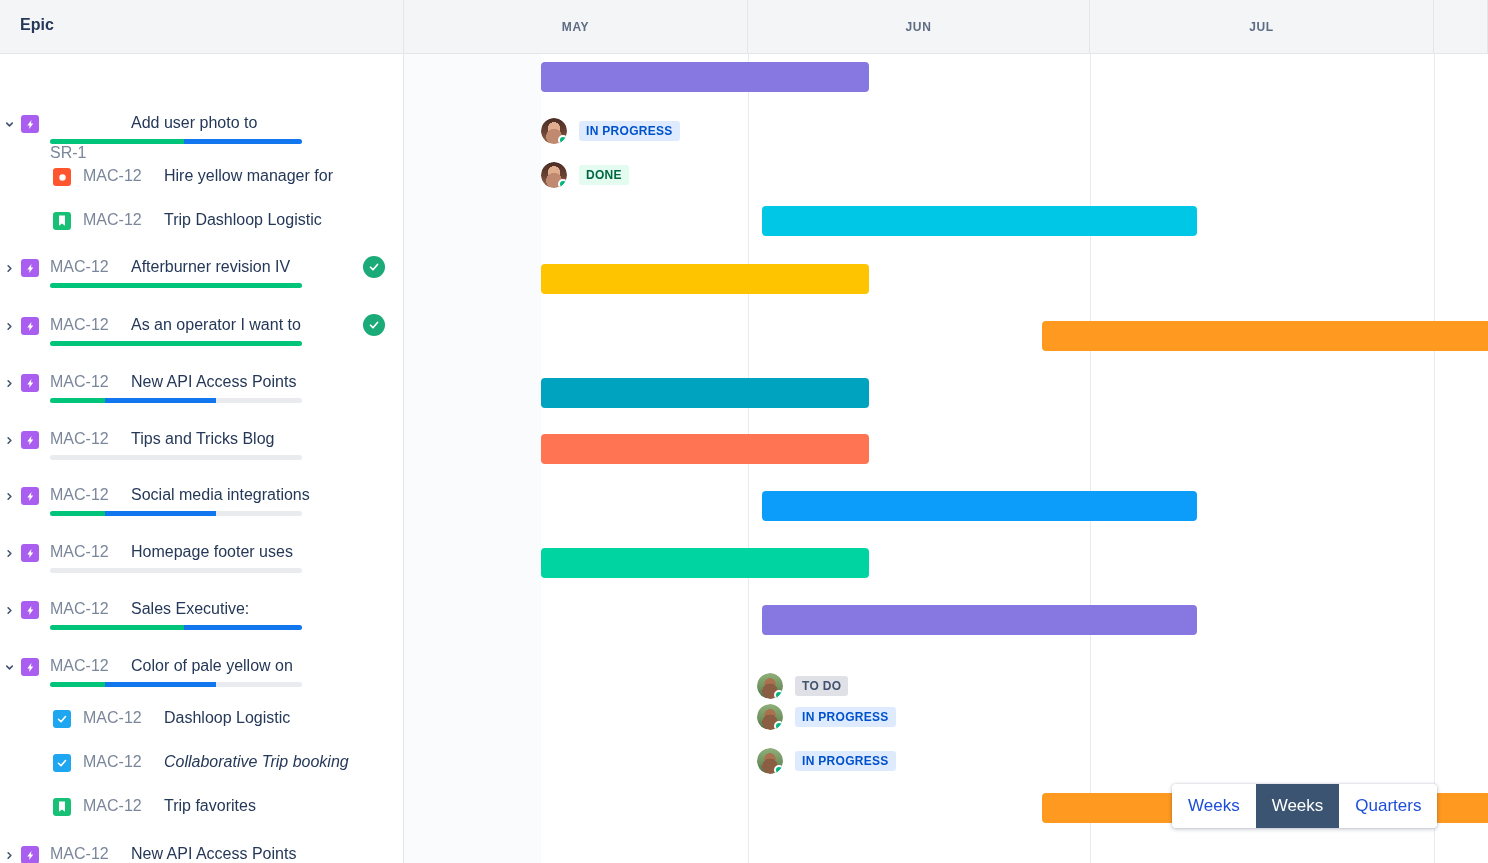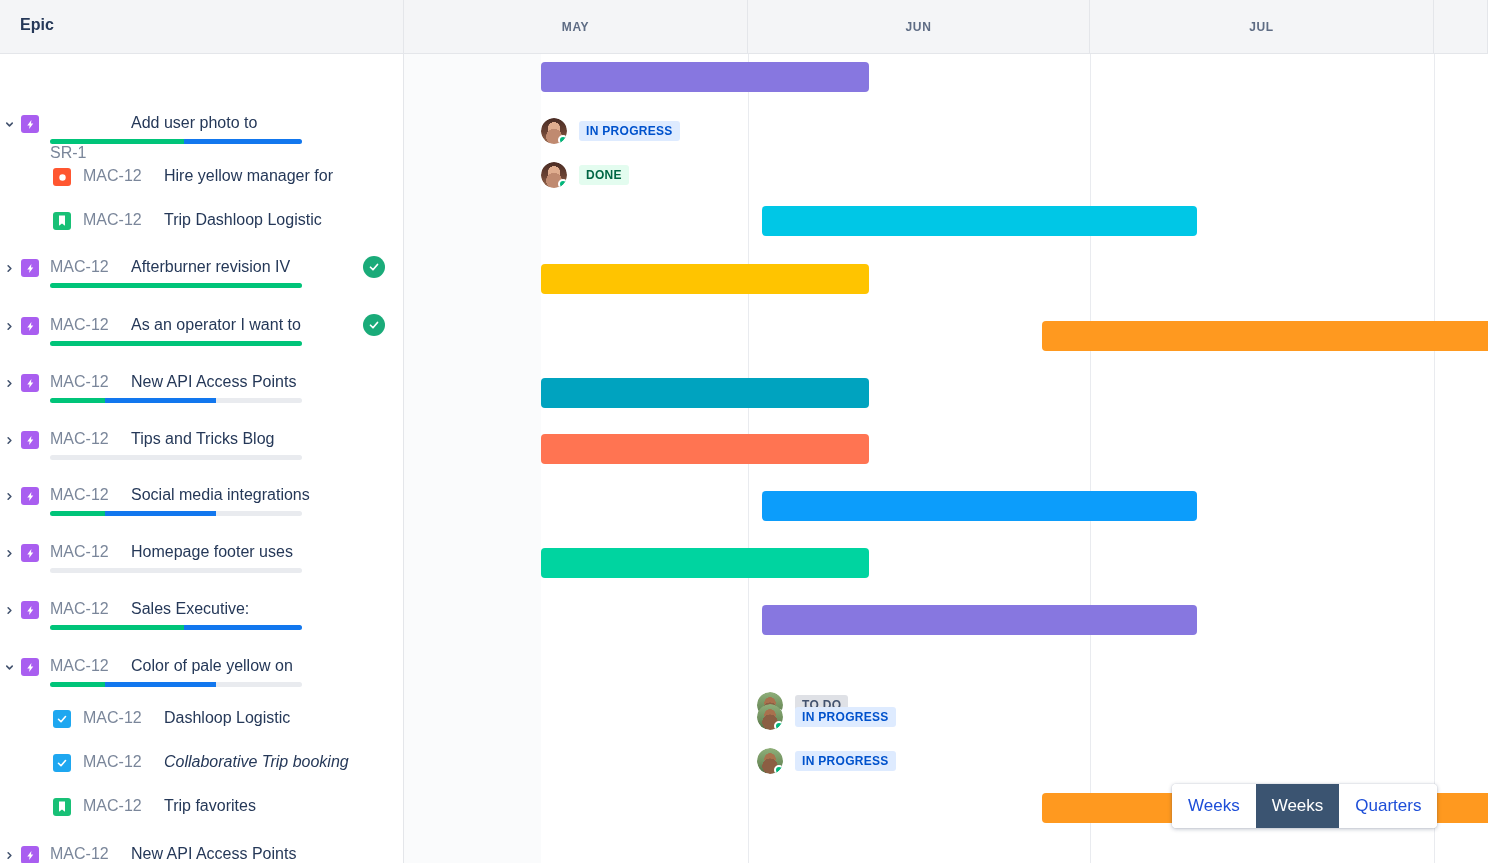--- a/index.html
+++ b/index.html
@@ -162,21 +162,21 @@
           </div>
           <span class="chip inprogress">IN PROGRESS</span>
         </div>
         <div class="chiprow" style="left: 137px; top: 108px;">
           <div class="avatar">
             <div class="face" style="background: radial-gradient(circle at 50% 72%, rgb(192, 138, 112) 0px, rgb(192, 138, 112) 34%, transparent 35%), radial-gradient(circle at 50% 40%, rgb(224, 173, 143) 0px, rgb(224, 173, 143) 30%, transparent 31%), linear-gradient(rgb(74, 44, 36), rgb(107, 67, 52) 55%, rgb(155, 106, 78));"></div>
             <span class="dot"></span>
           </div>
           <span class="chip done">DONE</span>
         </div>
-        <div class="chiprow" style="left: 353px; top: 638px;">
+        <div class="chiprow" style="left: 353px; top: 619px;">
           <div class="avatar">
             <div class="face" style="background: radial-gradient(circle at 50% 70%, rgb(139, 94, 67) 0px, rgb(139, 94, 67) 34%, transparent 35%), radial-gradient(circle at 50% 42%, rgb(169, 113, 77) 0px, rgb(169, 113, 77) 28%, transparent 29%), linear-gradient(rgb(143, 175, 122), rgb(111, 143, 93) 60%, rgb(78, 107, 66));"></div>
             <span class="dot"></span>
           </div>
           <span class="chip todo">TO DO</span>
         </div>
         <div class="chiprow" style="left: 353px; top: 650px;">
           <div class="avatar">
             <div class="face" style="background: radial-gradient(circle at 50% 70%, rgb(139, 94, 67) 0px, rgb(139, 94, 67) 34%, transparent 35%), radial-gradient(circle at 50% 42%, rgb(169, 113, 77) 0px, rgb(169, 113, 77) 28%, transparent 29%), linear-gradient(rgb(143, 175, 122), rgb(111, 143, 93) 60%, rgb(78, 107, 66));"></div>
             <span class="dot"></span>

